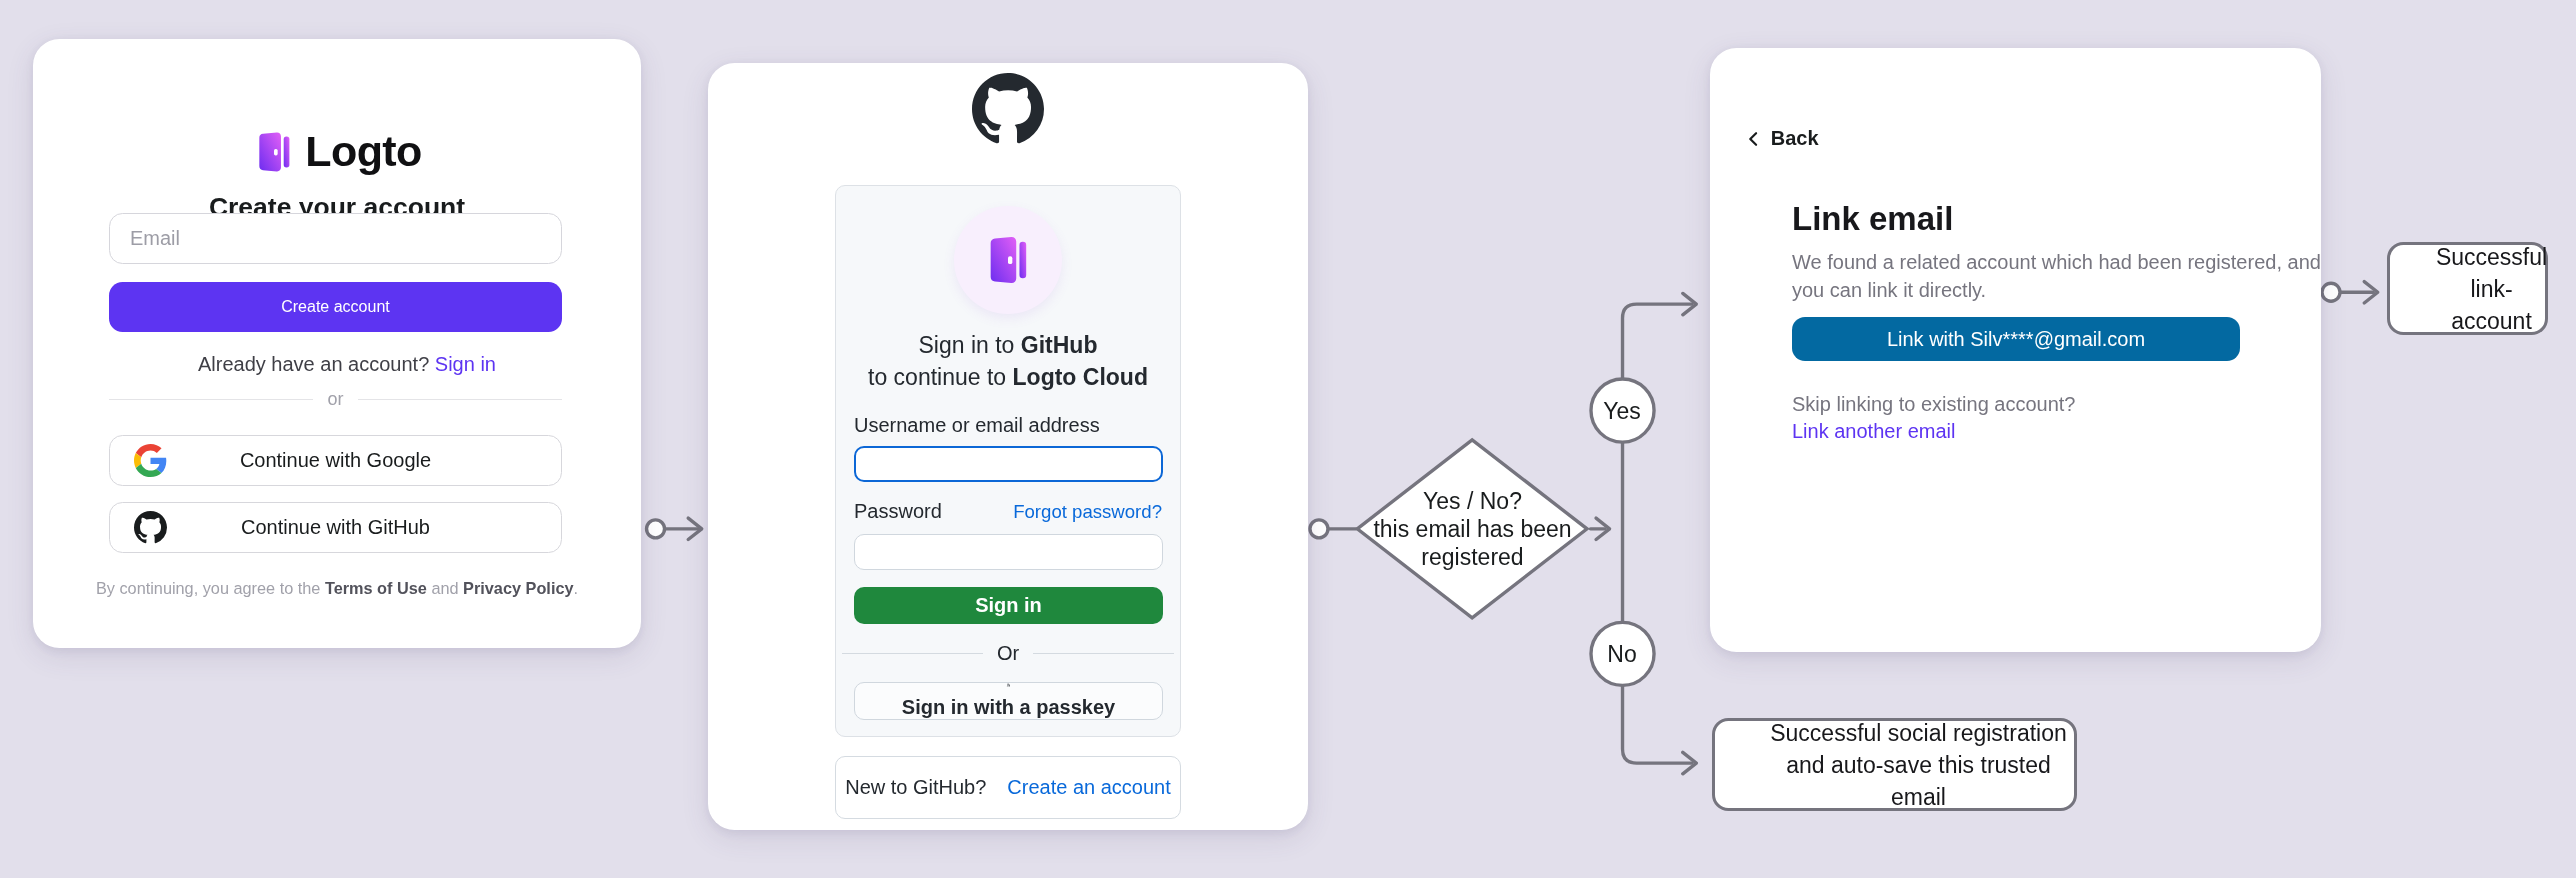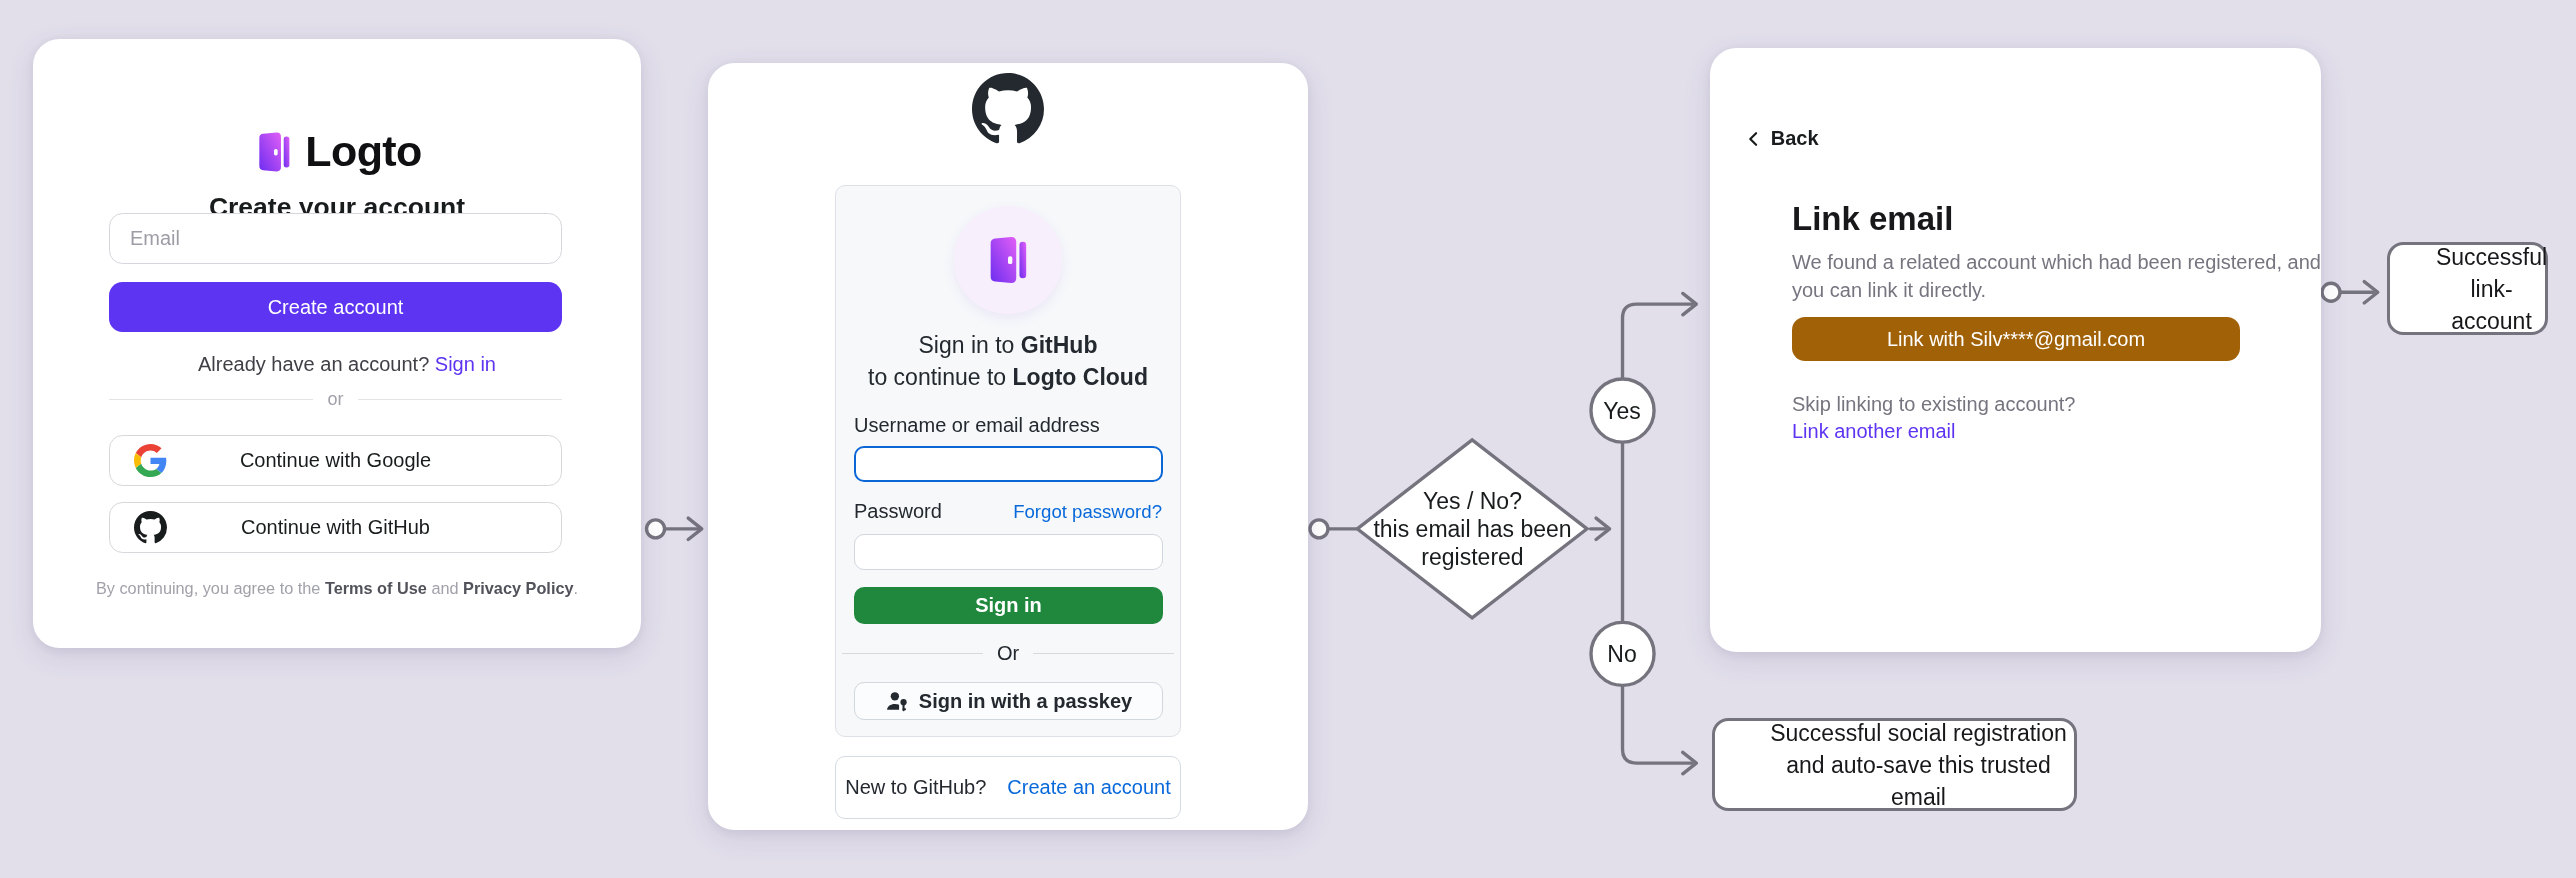--- a/index.html
+++ b/index.html
@@ -22,21 +22,21 @@
 
   
   .logo-row { position:absolute; top:88px; left:0; width:100%; display:flex; align-items:center; justify-content:center; gap:9px; }
   .logo-row svg { width:44px; height:44px; }
   .logo-word { font-size:43px; font-weight:700; color:#101012; letter-spacing:-0.6px; }
   .logto-title { position:absolute; top:153px; left:0; width:100%; text-align:center; font-size:26.5px; font-weight:600; color:#191c1d; }
   .lg-input { position:absolute; left:76px; width:453px; height:51px; border:1.7px solid #d6d6dc; border-radius:13.5px;
               font-size:20px; color:#ef4444; padding:0 20px; outline:none; background:#fff; font-family:inherit; }
   .lg-input::placeholder { color:#9d9da6; }
   .btn-purple { position:absolute; left:76px; width:453px; height:50px; background:#5d34f2; border:none; border-radius:13.5px;
-                color:#fff; font-size:20px; font-weight:500; cursor:pointer; font-family:inherit; }
+                color:#fff; font-size:16px; font-weight:500; cursor:pointer; font-family:inherit; }
   .signin-row { position:absolute; top:314px; left:10px; width:100%; text-align:center; font-size:20px; color:#3f3f46; }
   .signin-row .lnk { color:#5d34f2; font-weight:500; }
   .or-divider { position:absolute; top:350px; left:76px; width:453px; display:flex; align-items:center; gap:14.6px; }
   .or-divider .line { flex:1; height:1.7px; background:#e4e4e7; }
   .or-divider .txt { color:#a1a1aa; font-size:18px; }
   .social-btn { position:absolute; left:76px; width:453px; height:51px; background:#fff; border:1.7px solid #d7d7dc; border-radius:13.5px;
                 display:flex; align-items:center; justify-content:center; font-size:20px; font-weight:500; color:#191c1d; cursor:pointer; }
   .social-btn svg { position:absolute; left:24px; width:33px; height:33px; }
   .terms { position:absolute; top:540px; left:0; width:100%; text-align:center; font-size:16.3px; color:#a1a1aa; }
   .terms b { font-weight:600; color:#52525b; }
@@ -53,33 +53,33 @@
               outline:none; font-family:inherit; color:#24292f; }
   .gh-input.focused { border:2.8px solid #0c67d6; }
   .gh-input.plain { border:1.7px solid #d0d7de; }
   .forgot { position:absolute; right:18px; font-size:18.6px; color:#0969da; }
   .btn-green { position:absolute; left:18px; top:401px; width:309px; height:37px; background:#1f883d; border:none; border-radius:10px;
                color:#fff; font-size:20px; font-weight:600; cursor:pointer; font-family:inherit; }
   .gh-or { position:absolute; top:456px; left:0; width:100%; display:flex; align-items:center; gap:13.5px; padding:0 5.6px; }
   .gh-or .line { flex:1; height:1.1px; background:#d4dae0; }
   .gh-or .txt { font-size:20px; color:#24292f; }
   .btn-passkey { position:absolute; left:18px; top:496px; width:309px; height:38px; background:#fbfcfd; border:1.7px solid #d0d7de; border-radius:10px;
-                 display:flex; align-items:center; justify-content:center; gap:9px; font-size:20px; font-weight:600; color:#24292f; cursor:pointer; }
+                 display:flex; align-items:center; justify-content:center; gap:9px; font-size:20px; font-weight:600; color:#24292f; cursor:pointer;flex-direction:column; }
   .btn-passkey svg { width:25px; height:25px; }
   .gh-new { position:absolute; left:127px; top:693px; width:346px; height:63px; border:1.7px solid #d5dbe1; border-radius:10px;
             display:flex; align-items:center; justify-content:center; gap:21px; font-size:20px; color:#24292f; background:#fff; }
   .gh-new .lnk { color:#0969da; }
 
   
   .back-row { position:absolute; left:34px; top:79px; display:flex; align-items:center; gap:6.8px; cursor:pointer; }
   .back-row svg { width:20px; height:20px; }
   .back-row .txt { font-size:20px; font-weight:600; color:#191c1d; }
   .le-title { position:absolute; left:82px; top:152px; font-size:33px; font-weight:700; color:#18181b; }
   .le-desc { position:absolute; left:82px; top:200px; font-size:20px; line-height:28px; color:#76757f; }
-  .le-btn { position:absolute; left:82px; top:269px; width:448px; height:44px; background:#a16207; border:none; border-radius:13px;
+  .le-btn { position:absolute; left:82px; top:269px; width:448px; height:44px; background:#0369a1; border:none; border-radius:13px;
             color:#fff; font-size:20px; cursor:pointer; font-family:inherit; }
   .le-skip { position:absolute; left:82px; top:345px; font-size:20px; color:#76757f; }
   .le-link { position:absolute; left:82px; top:372px; font-size:20px; color:#5d34f2; cursor:pointer; }
 </style>
 </head>
 <body>
 
 <div class="canvas">
 
   <svg class="flow" viewBox="0 0 4574 1560">

